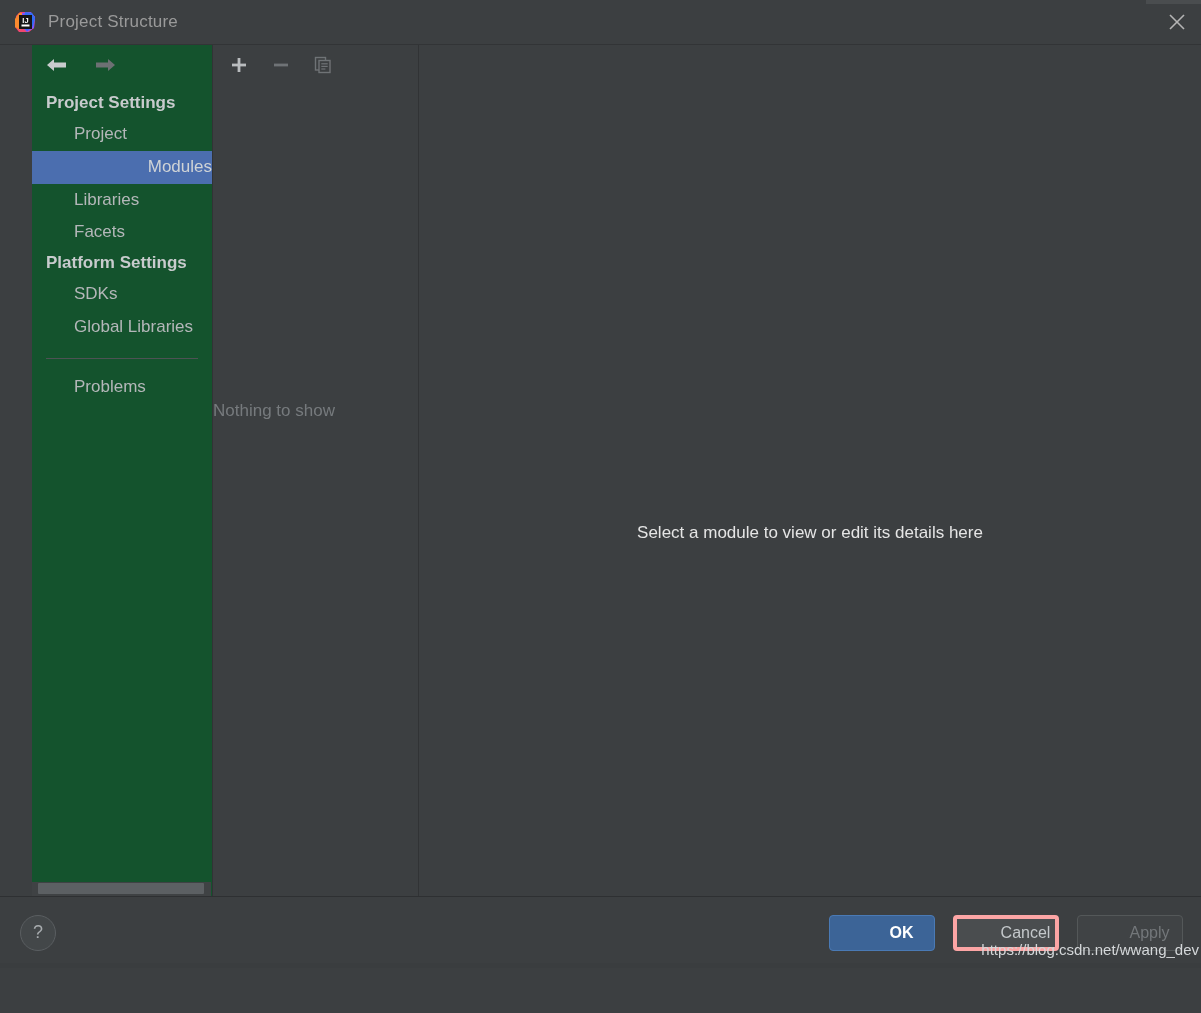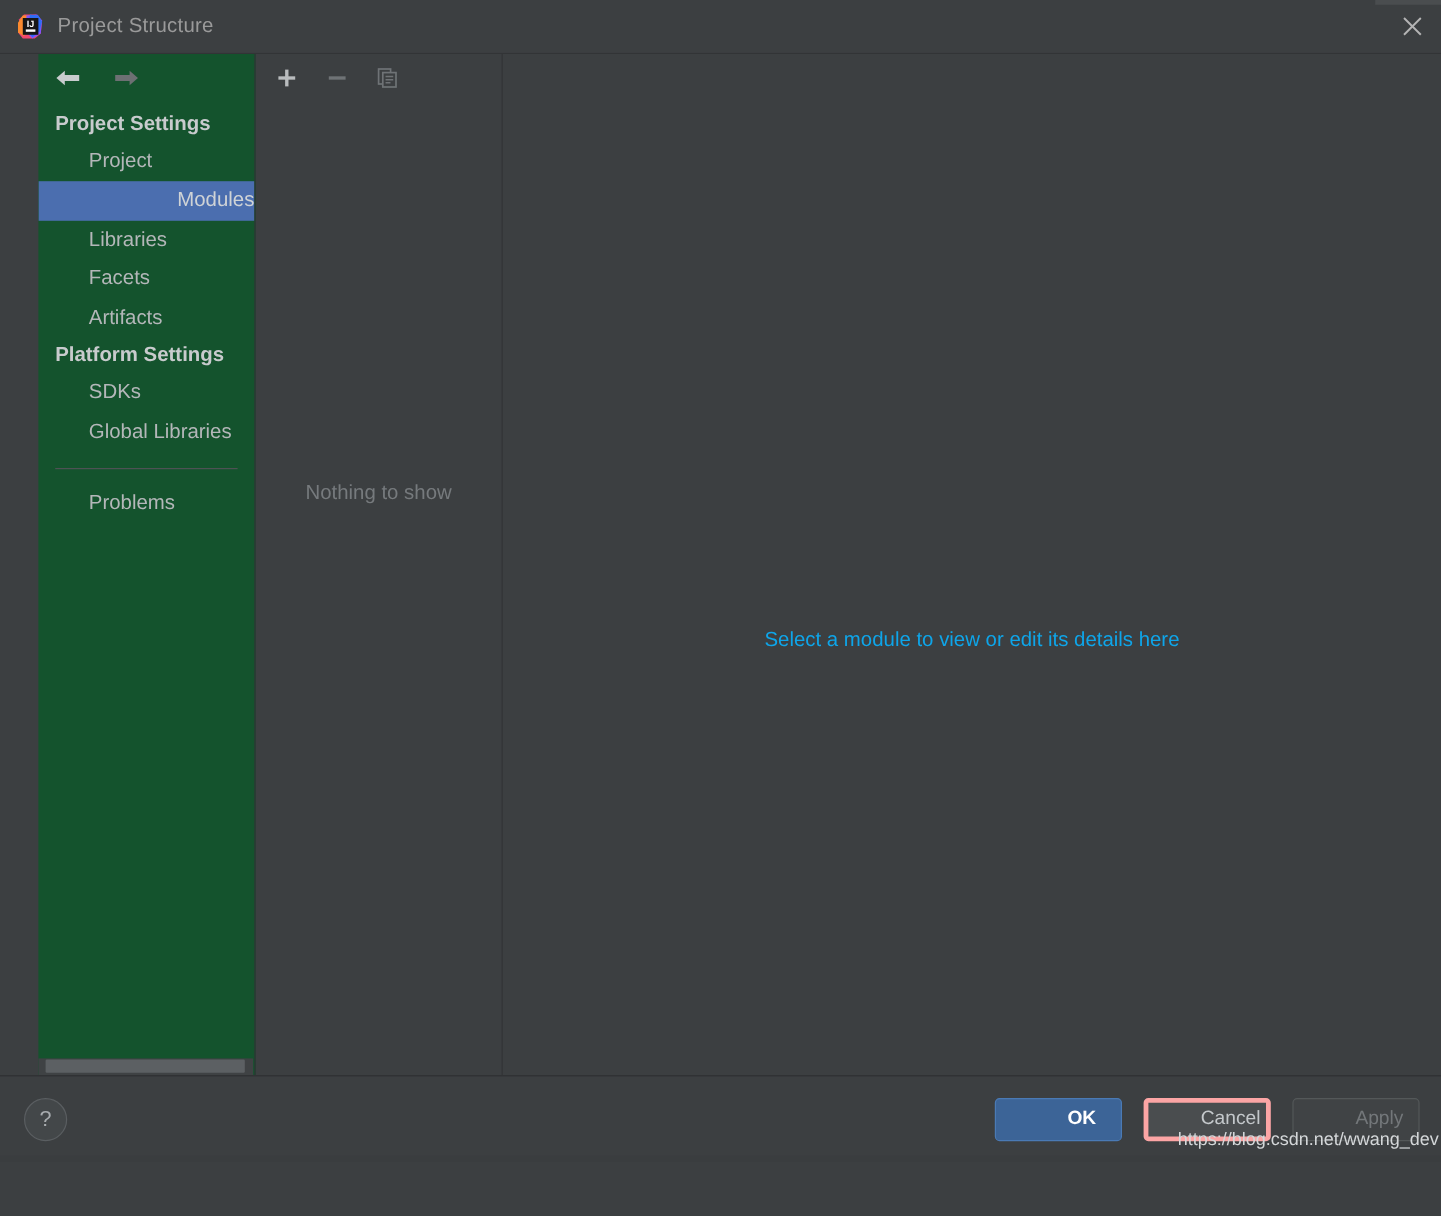--- a/index.html
+++ b/index.html
@@ -182,21 +182,20 @@
     align-items: center;
     justify-content: center;
   }
   .tb-btn.enabled { color: #b9bcbe; }
   .tb-btn.disabled { color: #6f7376; }
   .tb-btn svg { display: block; }
   .mid-empty {
     flex: 1 1 auto;
     display: flex;
     align-items: flex-start;
-    justify-content: center;
     padding-top: 316px;
     box-sizing: border-box;
   }
   .mid-empty-text {
     font-size: 17px;
     color: #767a7d;
     white-space: nowrap;
   }
 
   
@@ -205,21 +204,21 @@
     background: #3c3f41;
     display: flex;
     align-items: flex-start;
     justify-content: center;
     padding-top: 478px;
     box-sizing: border-box;
     min-width: 0;
   }
   .detail-text {
     font-size: 17px;
-    color: #0ea5e9;
+    color: #e5e5e5;
     white-space: nowrap;
   }
 
   
   .footer {
     position: relative;
     height: 72px;
     flex: 0 0 72px;
     background: #3c3f41;
     border-top: 1px solid #2e3032;
@@ -346,21 +345,20 @@
         </div>
       </div>
 
       <div class="side-list">
 
         <div class="side-group">Project Settings</div>
         <div class="side-item">Project</div>
         <div class="side-item selected">Modules</div>
         <div class="side-item">Libraries</div>
         <div class="side-item">Facets</div>
-        <div class="side-item">Artifacts</div>
 
         <div class="side-group">Platform Settings</div>
         <div class="side-item">SDKs</div>
         <div class="side-item">Global Libraries</div>
 
         <div class="side-sep"></div>
 
         <div class="side-item">Problems</div>
       </div>
 

